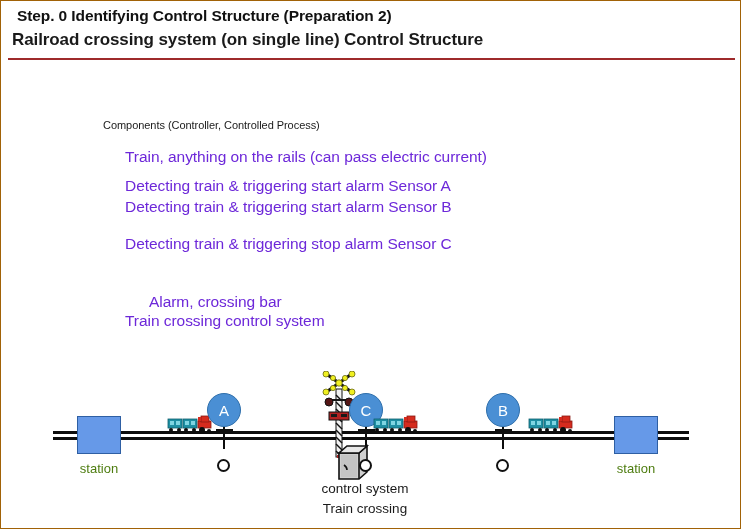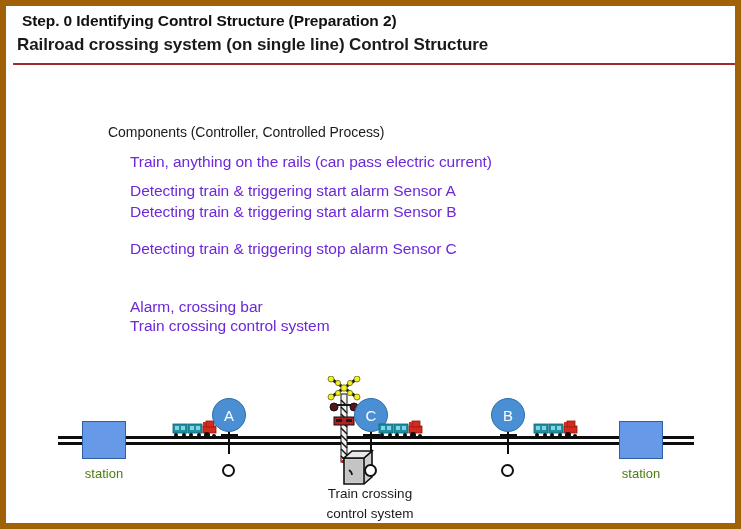--- a/index.html
+++ b/index.html
@@ -2,21 +2,21 @@
 <html><head>
 <meta charset="utf-8">
 <style>
   html,body{margin:0;padding:0;background:#fff;}
   body{font-family:"Liberation Sans",sans-serif;}
 
   #slide{
     position:relative;
     width:741px;height:529px;
     background:#ffffff;
-    border:6px solid #a16207;
+    border:1px solid #a16207;
     box-sizing:border-box;
     overflow:hidden;
   }
 
   
   #header{position:absolute;left:0;top:0;width:741px;height:60px;}
   #title{
     position:absolute;left:16px;top:6px;
     font-size:15.5px;font-weight:bold;color:#111111;
     letter-spacing:-0.1px;white-space:nowrap;
@@ -28,21 +28,21 @@
   }
   #rule{
     position:absolute;left:7px;top:57px;
     width:727px;height:2px;background:#9e2a2b;
   }
 
   
   #body-text{position:absolute;left:0;top:118px;width:741px;}
   .lvl1{
     position:absolute;left:102px;
-    font-size:14px;color:#1a1a1a;white-space:nowrap;
+    font-size:11px;color:#1a1a1a;white-space:nowrap;
     letter-spacing:-0.05px;
   }
   .lvl2{
     position:absolute;left:124px;
     font-size:15.5px;color:#6d28d9;white-space:nowrap;
     letter-spacing:-0.05px;
   }
 
   
   #diagram{position:absolute;left:0;top:360px;width:741px;height:169px;}
@@ -108,21 +108,21 @@
     <div id="rule"></div>
   </div>
 
   <div id="body-text">
     <div class="lvl1" style="top:0px;">Components (Controller, Controlled Process)</div>
     <div class="lvl2" style="top:29px;">Train, anything on the rails (can pass electric current)</div>
     <div class="lvl2" style="top:58px;">Detecting train &amp; triggering start alarm Sensor A</div>
     <div class="lvl2" style="top:79px;">Detecting train &amp; triggering start alarm Sensor B</div>
     <div class="lvl2" style="top:116px;">Detecting train &amp; triggering stop alarm Sensor C</div>
     <div class="lvl2" style="top:145px;margin-top:48px;">Train crossing control system</div>
-    <div class="lvl2" style="top:174px;">Alarm, crossing bar</div>
+    <div class="lvl2" style="top:174px;margin-left:24px;">Alarm, crossing bar</div>
   </div>
 
   <div id="diagram">
 
     <div class="rail" id="rail-top"></div>
     <div class="rail" id="rail-bot"></div>
 
     <div class="station-box" style="left:76px;top:55px;"></div>
     <div class="station-label" style="left:58px;top:100px;">station</div>
 
@@ -231,22 +231,22 @@
     <div id="cabinet">
       <svg width="36" height="40" viewBox="0 0 36 40">
         <polygon points="4,10 24,10 32,3 32,29 24,36 4,36" fill="#cfcfcf" stroke="#111" stroke-width="1.6"></polygon>
         <polygon points="4,10 24,10 32,3 12,3" fill="#e8e8e8" stroke="#111" stroke-width="1.6"></polygon>
         <line x1="24" y1="10" x2="24" y2="36" stroke="#111" stroke-width="1.6"></line>
         <rect x="6" y="12" width="16" height="22" fill="#c4c4c4" stroke="none"></rect>
         <path d="M9 22 q3 2 3 5" stroke="#111" stroke-width="1.6" fill="none"></path>
       </svg>
     </div>
     <div id="cabinet-label">
+      <div>control system</div>
       <div>Train crossing</div>
-      <div>control system</div>
     </div>
 
     <div class="sensor" style="left:485px;top:32px;">
       <div class="circ">B</div>
       <div class="stem"></div>
       <div class="cross"></div>
       <div class="dot"></div>
     </div>
 
     <div class="train" style="left:527px;top:54px;">

